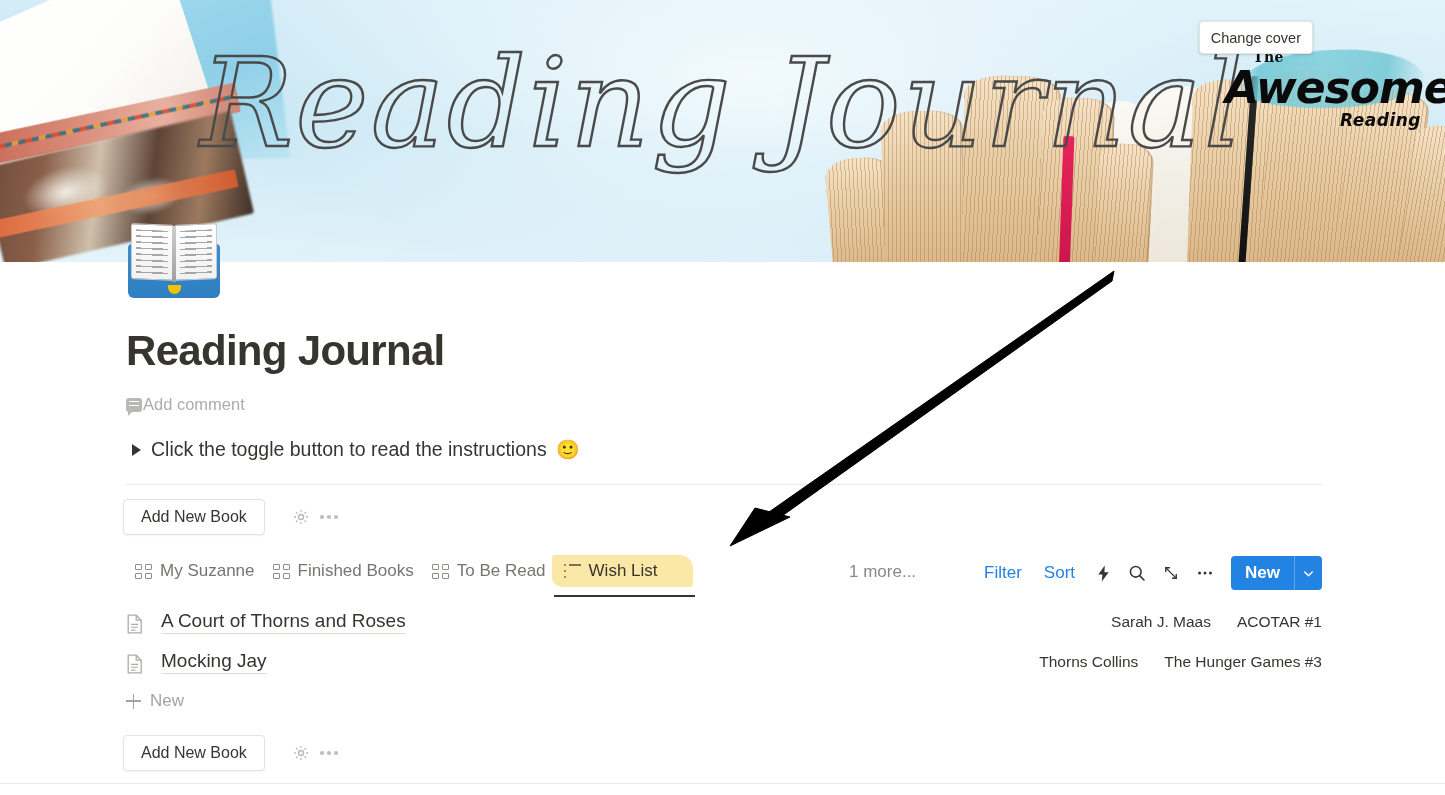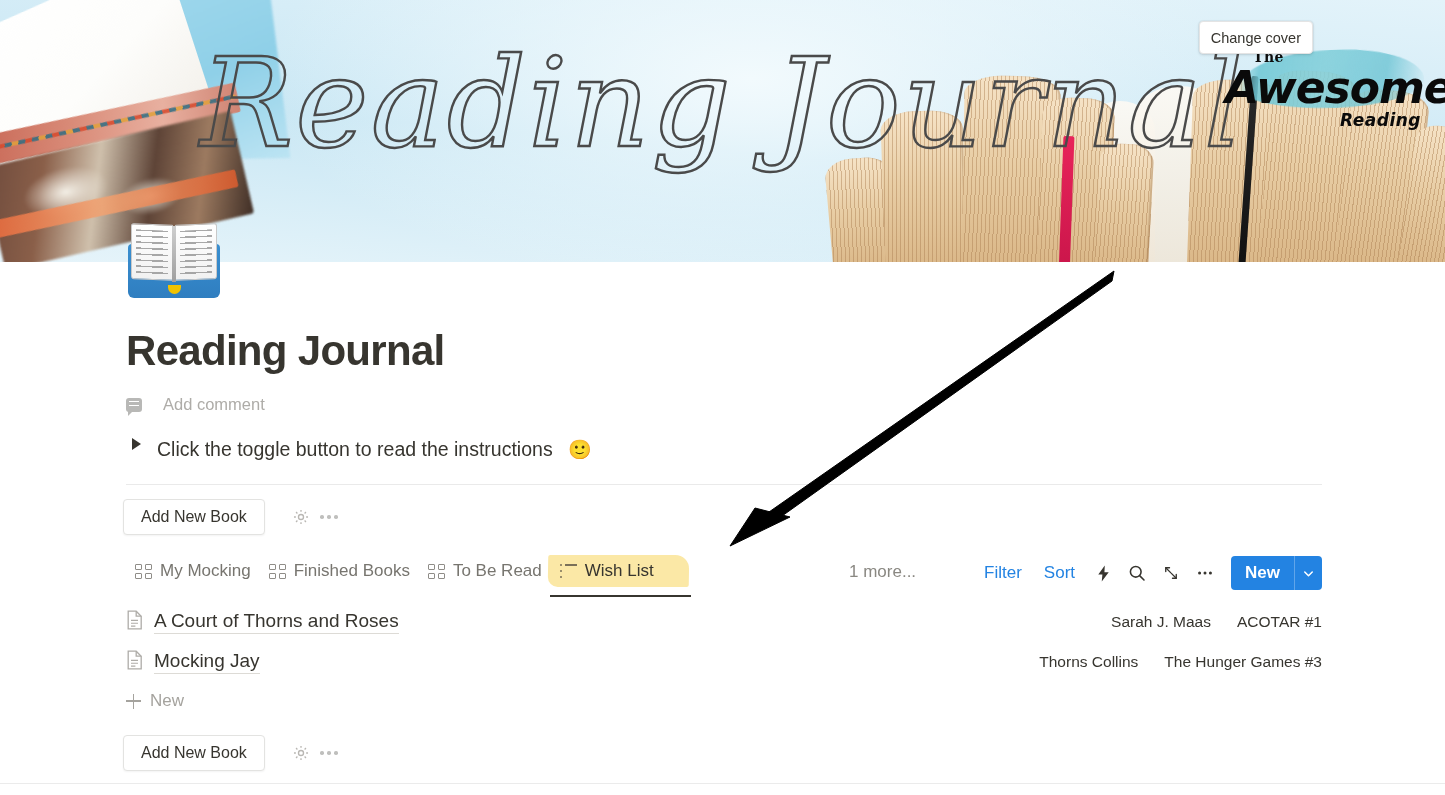--- a/index.html
+++ b/index.html
@@ -211,21 +211,21 @@
   .content { position: absolute; left: 0; top: 262px; width: 1445px; }
 
   .title {
     position: absolute; left: 126px; top: 68px;
     font-size: 42px; font-weight: 700; color: #37352f;
     letter-spacing: -.7px; line-height: 1;
   }
 
   .add-comment {
     position: absolute; left: 126px; top: 133px;
-    display: flex; align-items: center; gap: 21px;
+    display: flex; align-items: center; gap: 1px;
     cursor: pointer;
   }
   .comment-bubble {
     width: 16px; height: 14px;
     background: #b8b8b6;
     border-radius: 3px;
     position: relative;
   }
   .comment-bubble::before {
     content:""; position:absolute; left:2px; bottom:-4px;
@@ -233,21 +233,21 @@
     border-bottom: 5px solid transparent;
   }
   .comment-bubble::after {
     content:""; position:absolute; left:3px; top:3px; right:3px; height:1.5px;
     background:#fff; box-shadow: 0 4px 0 #fff;
   }
   .add-comment-text { font-size: 16.5px; color: #aeaca8; }
 
   .toggle-row {
     position: absolute; left: 126px; top: 176px;
-    display: flex; gap: 16px;
+    display: flex; align-items: center; gap: 10px;
   }
   .toggle-caret {
     width: 0; height: 0;
     border-left: 9px solid #37352f;
     border-top: 6.5px solid transparent;
     border-bottom: 6.5px solid transparent;
     margin-left: 6px;
     cursor: pointer;
   }
   .toggle-text { font-size: 19.5px; color: #37352f; }
@@ -362,21 +362,21 @@
     color: #fff;
   }
 
   
   .rows { position: absolute; left: 126px; top: 340px; width: 1196px; }
   .row {
     position: relative;
     height: 40px;
     display: flex; align-items: center;
   }
-  .row-left { display: flex; align-items: flex-start; gap: 11px; }
+  .row-left { display: flex; align-items: flex-end; gap: 18px; }
   .doc-ico { width: 17px; height: 20px; position: relative; flex: none; }
   .row-title {
     font-size: 19px; color: #37352f;
     border-bottom: 1px solid #dddbd6;
     padding-bottom: 1px;
     cursor: pointer; white-space: nowrap;
   }
   .row-meta {
     position: absolute; right: 0; top: 0; height: 40px;
     display: flex; align-items: center; gap: 26px;
@@ -499,21 +499,21 @@
     <div class="tabbar">
       <div class="tabs">
 
         <div class="tab">
           <span class="tab-ico grid-ico">
               <i></i>
               <i></i>
               <i></i>
               <i></i>
             </span>
-          <span class="tab-label">My Mocking</span>
+          <span class="tab-label">My Suzanne</span>
         </div>
 
         <div class="tab">
           <span class="tab-ico grid-ico">
               <i></i>
               <i></i>
               <i></i>
               <i></i>
             </span>
           <span class="tab-label">Finished Books</span>

